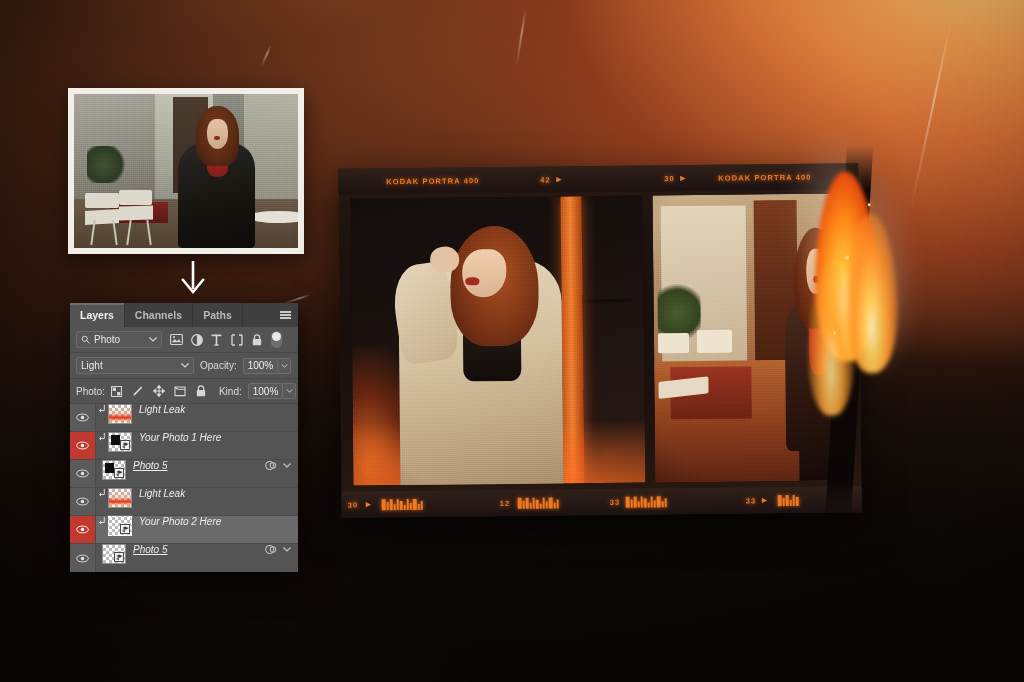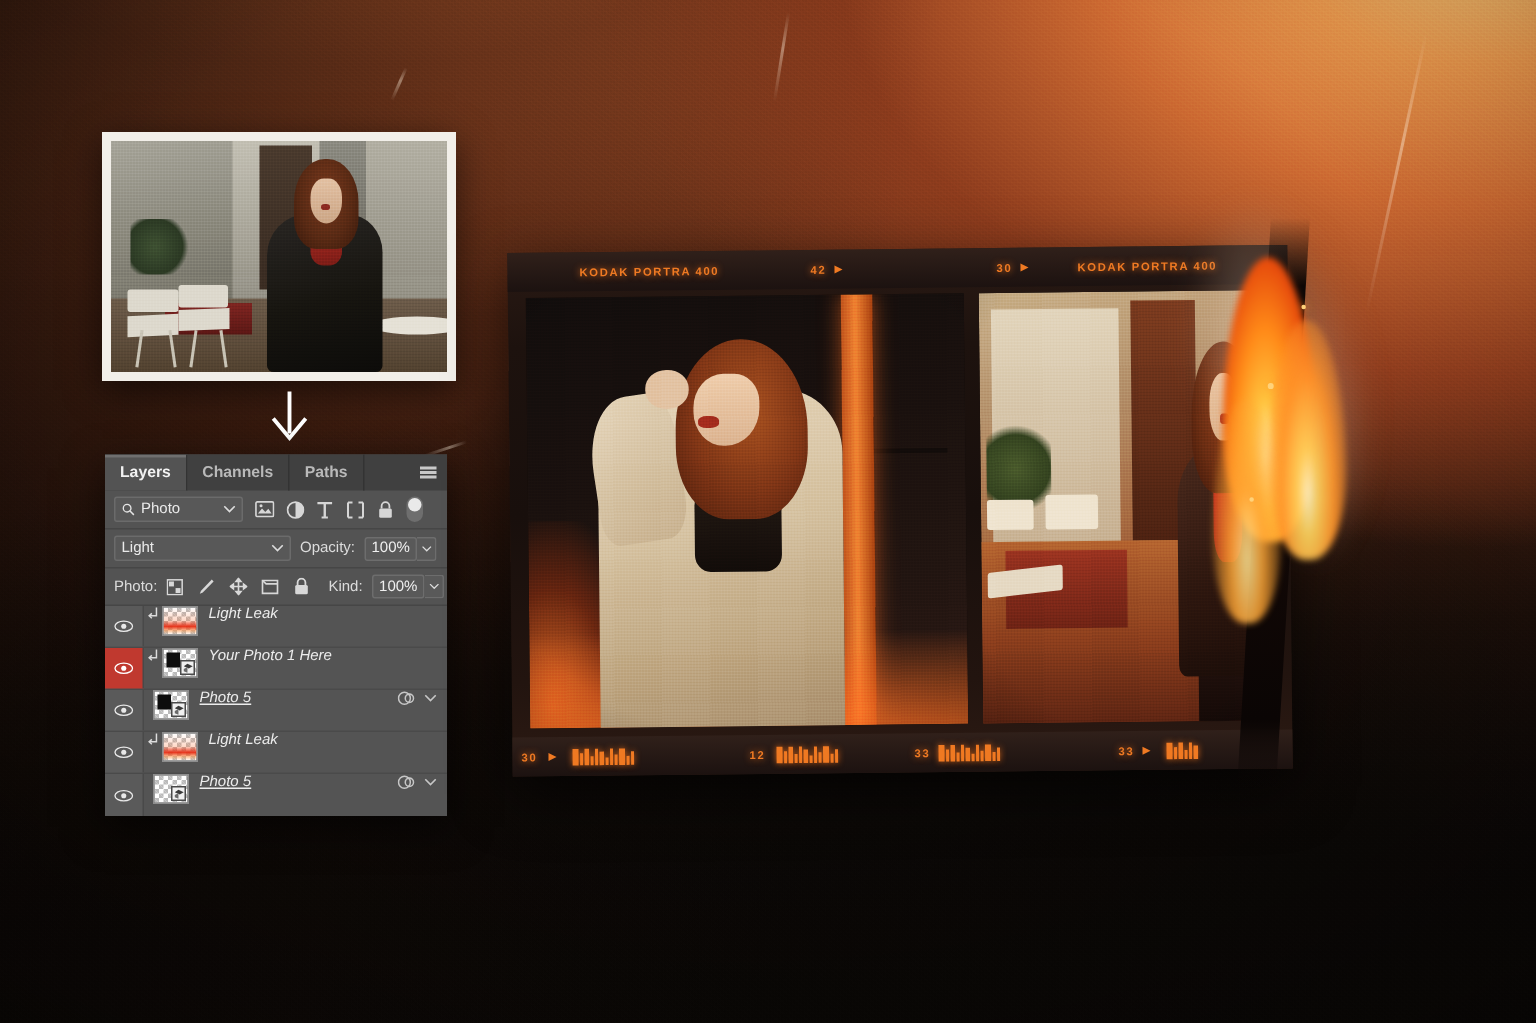--- a/index.html
+++ b/index.html
@@ -627,20 +627,43 @@
               <path d="M7 1 V7.2 H2.2" stroke="#dcdcdc" stroke-width="1.1" fill="none"></path>
               <path d="M3.6 5.4 L1.6 7.2 L3.6 9" stroke="#dcdcdc" stroke-width="1.1" fill="none"></path>
             </svg>
         </div>
         <div class="thumb">
             <div class="leak"></div>
           </div>
         <div class="layer-name">Light Leak</div>
       </div>
 
+      <div class="layer-row selected">
+        <div class="eye-cell flagged">
+          <svg width="13" height="9" viewBox="0 0 16 10">
+              <ellipse cx="8" cy="5" rx="7.2" ry="4.2" stroke="#ffffff" stroke-width="1.1" fill="none"></ellipse>
+              <circle cx="8" cy="5" r="2.1" fill="#ffffff"></circle>
+            </svg>
+        </div>
+        <div class="clip-arrow">
+          <svg width="9" height="10" viewBox="0 0 10 11">
+              <path d="M7 1 V7.2 H2.2" stroke="#dcdcdc" stroke-width="1.1" fill="none"></path>
+              <path d="M3.6 5.4 L1.6 7.2 L3.6 9" stroke="#dcdcdc" stroke-width="1.1" fill="none"></path>
+            </svg>
+        </div>
+        <div class="thumb selected-thumb">
+          <div class="so-badge">
+            <svg width="7" height="7" viewBox="0 0 8 8">
+                <path d="M0.6 2.4 L3.4 0.6 L7.4 2.4 L4.4 4.2 Z" fill="#3a3a3a"></path>
+                <path d="M0.6 4.6 L3.4 3 L3.4 7.4 L0.6 6.2 Z" fill="#6a6a6a"></path>
+              </svg>
+          </div>
+        </div>
+        <div class="layer-name">Your Photo 2 Here</div>
+      </div>
 
       <div class="layer-row" style="border-bottom:none;">
         <div class="eye-cell">
           <svg width="13" height="9" viewBox="0 0 16 10">
               <ellipse cx="8" cy="5" rx="7.2" ry="4.2" stroke="#e8e8e8" stroke-width="1.1" fill="none"></ellipse>
               <circle cx="8" cy="5" r="2.1" fill="#e8e8e8"></circle>
             </svg>
         </div>
         <div style="width:6px;"></div>
         <div class="thumb">

